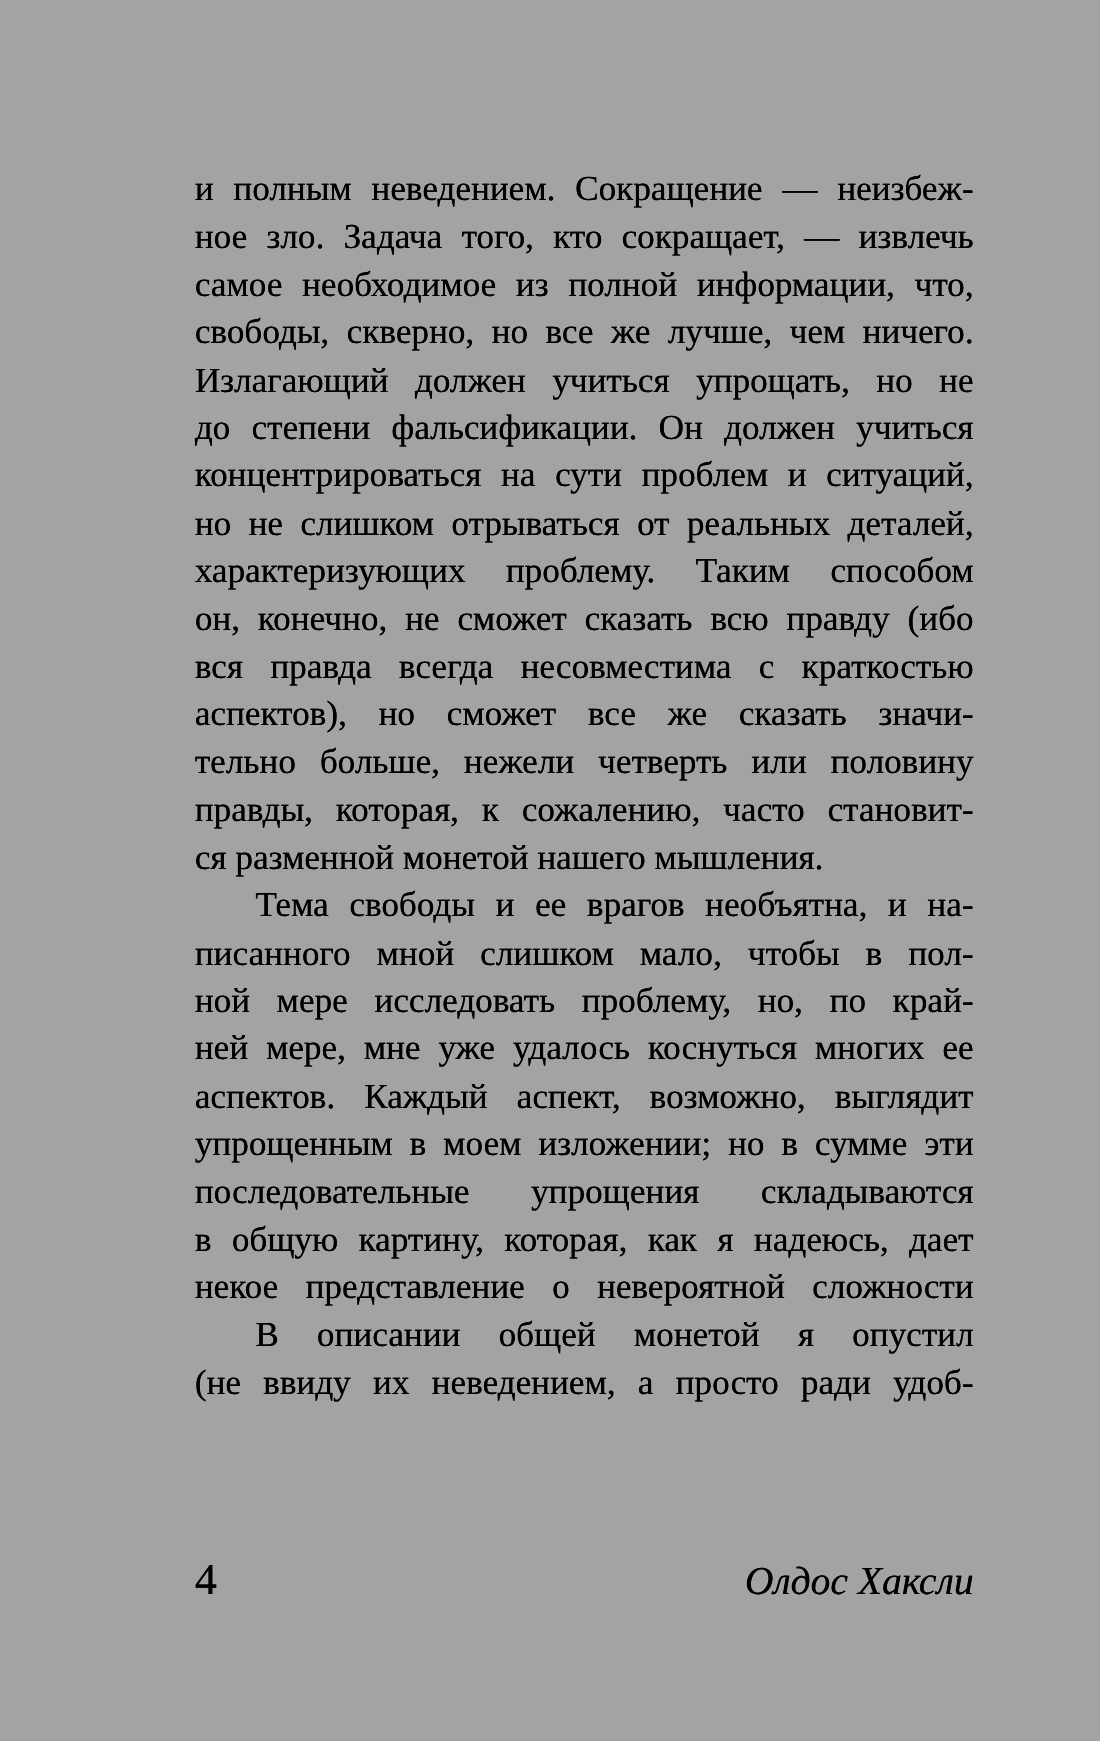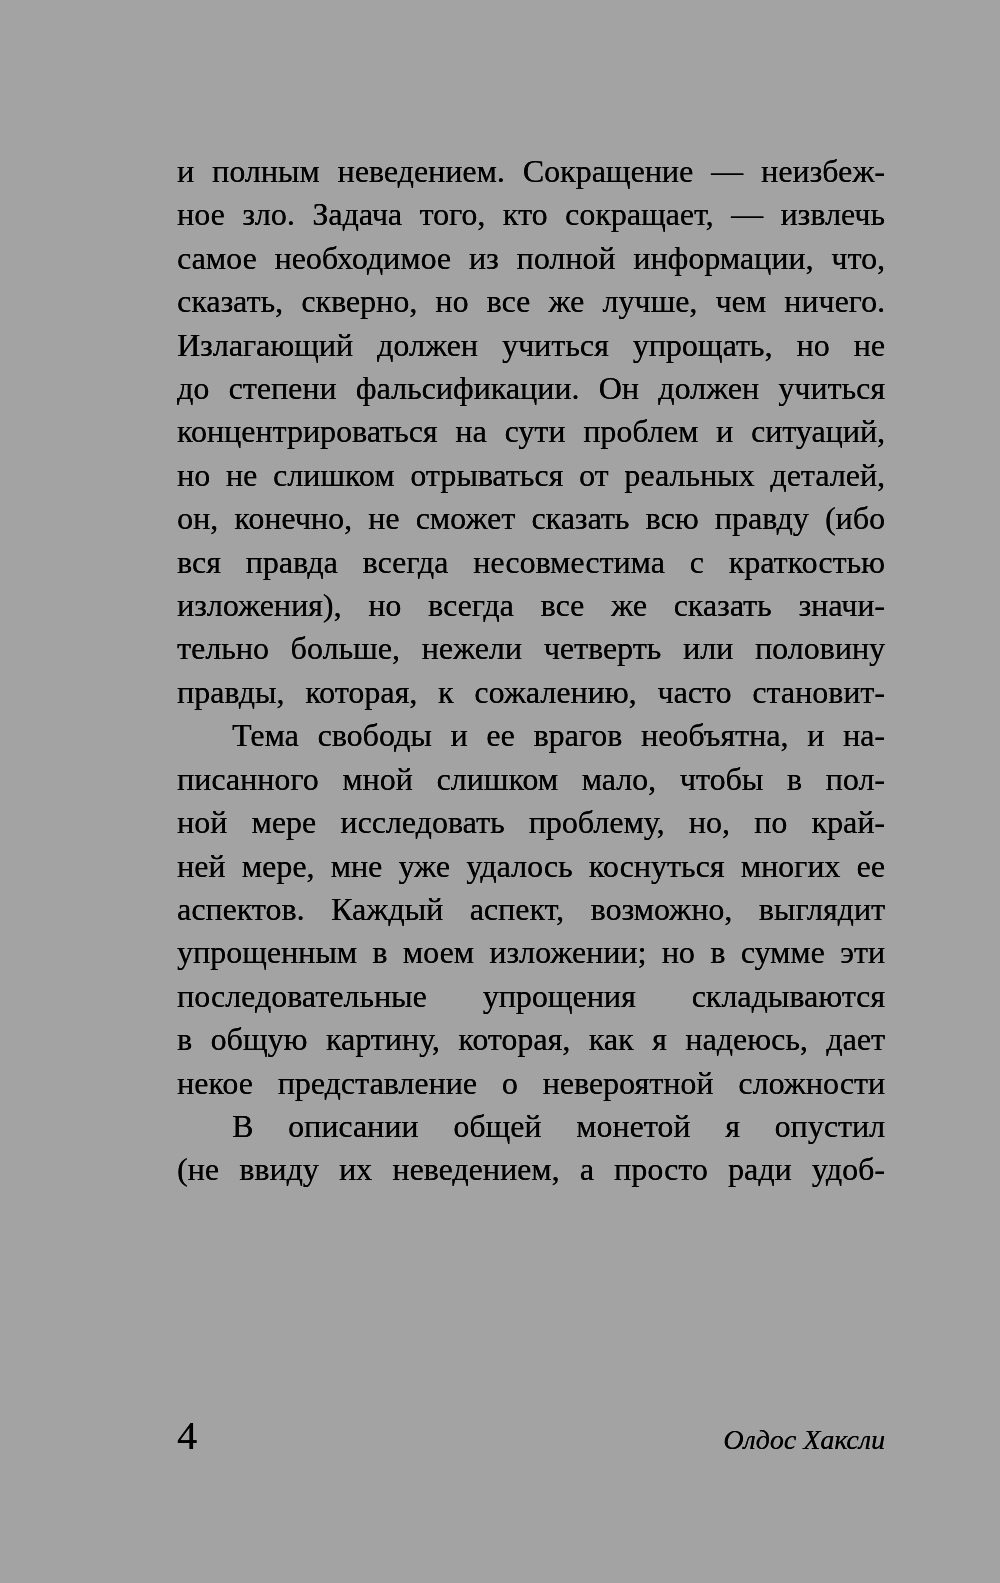--- a/index.html
+++ b/index.html
@@ -42,43 +42,45 @@
     width: 708px;
     display: flex;
     justify-content: space-between;
     align-items: baseline;
   }
   .page-number {
     font-size: 40px;
     text-shadow: 0.2px 0 0 currentColor;
   }
   .author {
-    font-size: 28px;
+    font-size: 36px;
     font-style: italic;
     text-shadow: 0.2px 0 0 currentColor;
   }
 </style>
 </head>
 <body>
 
 <div class="page">
   <div class="text-block">
       <div class="line">и полным неведением. Сокращение — неизбеж-</div>
       <div class="line">ное зло. Задача того, кто сокращает, — извлечь</div>
       <div class="line">самое необходимое из полной информации, что,</div>
-      <div class="line">сказать, скверно, но все же лучше, чем ничего.</div>
+      <div class="line">свободы, скверно, но все же лучше, чем ничего.</div>
       <div class="line">Излагающий должен учиться упрощать, но не</div>
       <div class="line">до степени фальсификации. Он должен учиться</div>
       <div class="line">концентрироваться на сути проблем и ситуаций,</div>
       <div class="line">но не слишком отрываться от реальных деталей,</div>
+      <div class="line">характеризующих проблему. Таким способом</div>
       <div class="line">он, конечно, не сможет сказать всю правду (ибо</div>
       <div class="line">вся правда всегда несовместима с краткостью</div>
-      <div class="line">изложения), но всегда все же сказать значи-</div>
+      <div class="line">аспектов), но сможет все же сказать значи-</div>
       <div class="line">тельно больше, нежели четверть или половину</div>
       <div class="line">правды, которая, к сожалению, часто становит-</div>
+      <div class="line para-end">ся разменной монетой нашего мышления.</div>
       <div class="line indent">Тема свободы и ее врагов необъятна, и на-</div>
       <div class="line">писанного мной слишком мало, чтобы в пол-</div>
       <div class="line">ной мере исследовать проблему, но, по край-</div>
       <div class="line">ней мере, мне уже удалось коснуться многих ее</div>
       <div class="line">аспектов. Каждый аспект, возможно, выглядит</div>
       <div class="line">упрощенным в моем изложении; но в сумме эти</div>
       <div class="line">последовательные упрощения складываются</div>
       <div class="line">в общую картину, которая, как я надеюсь, дает</div>
       <div class="line">некое представление о невероятной сложности</div>
       <div class="line indent">В описании общей монетой я опустил</div>

